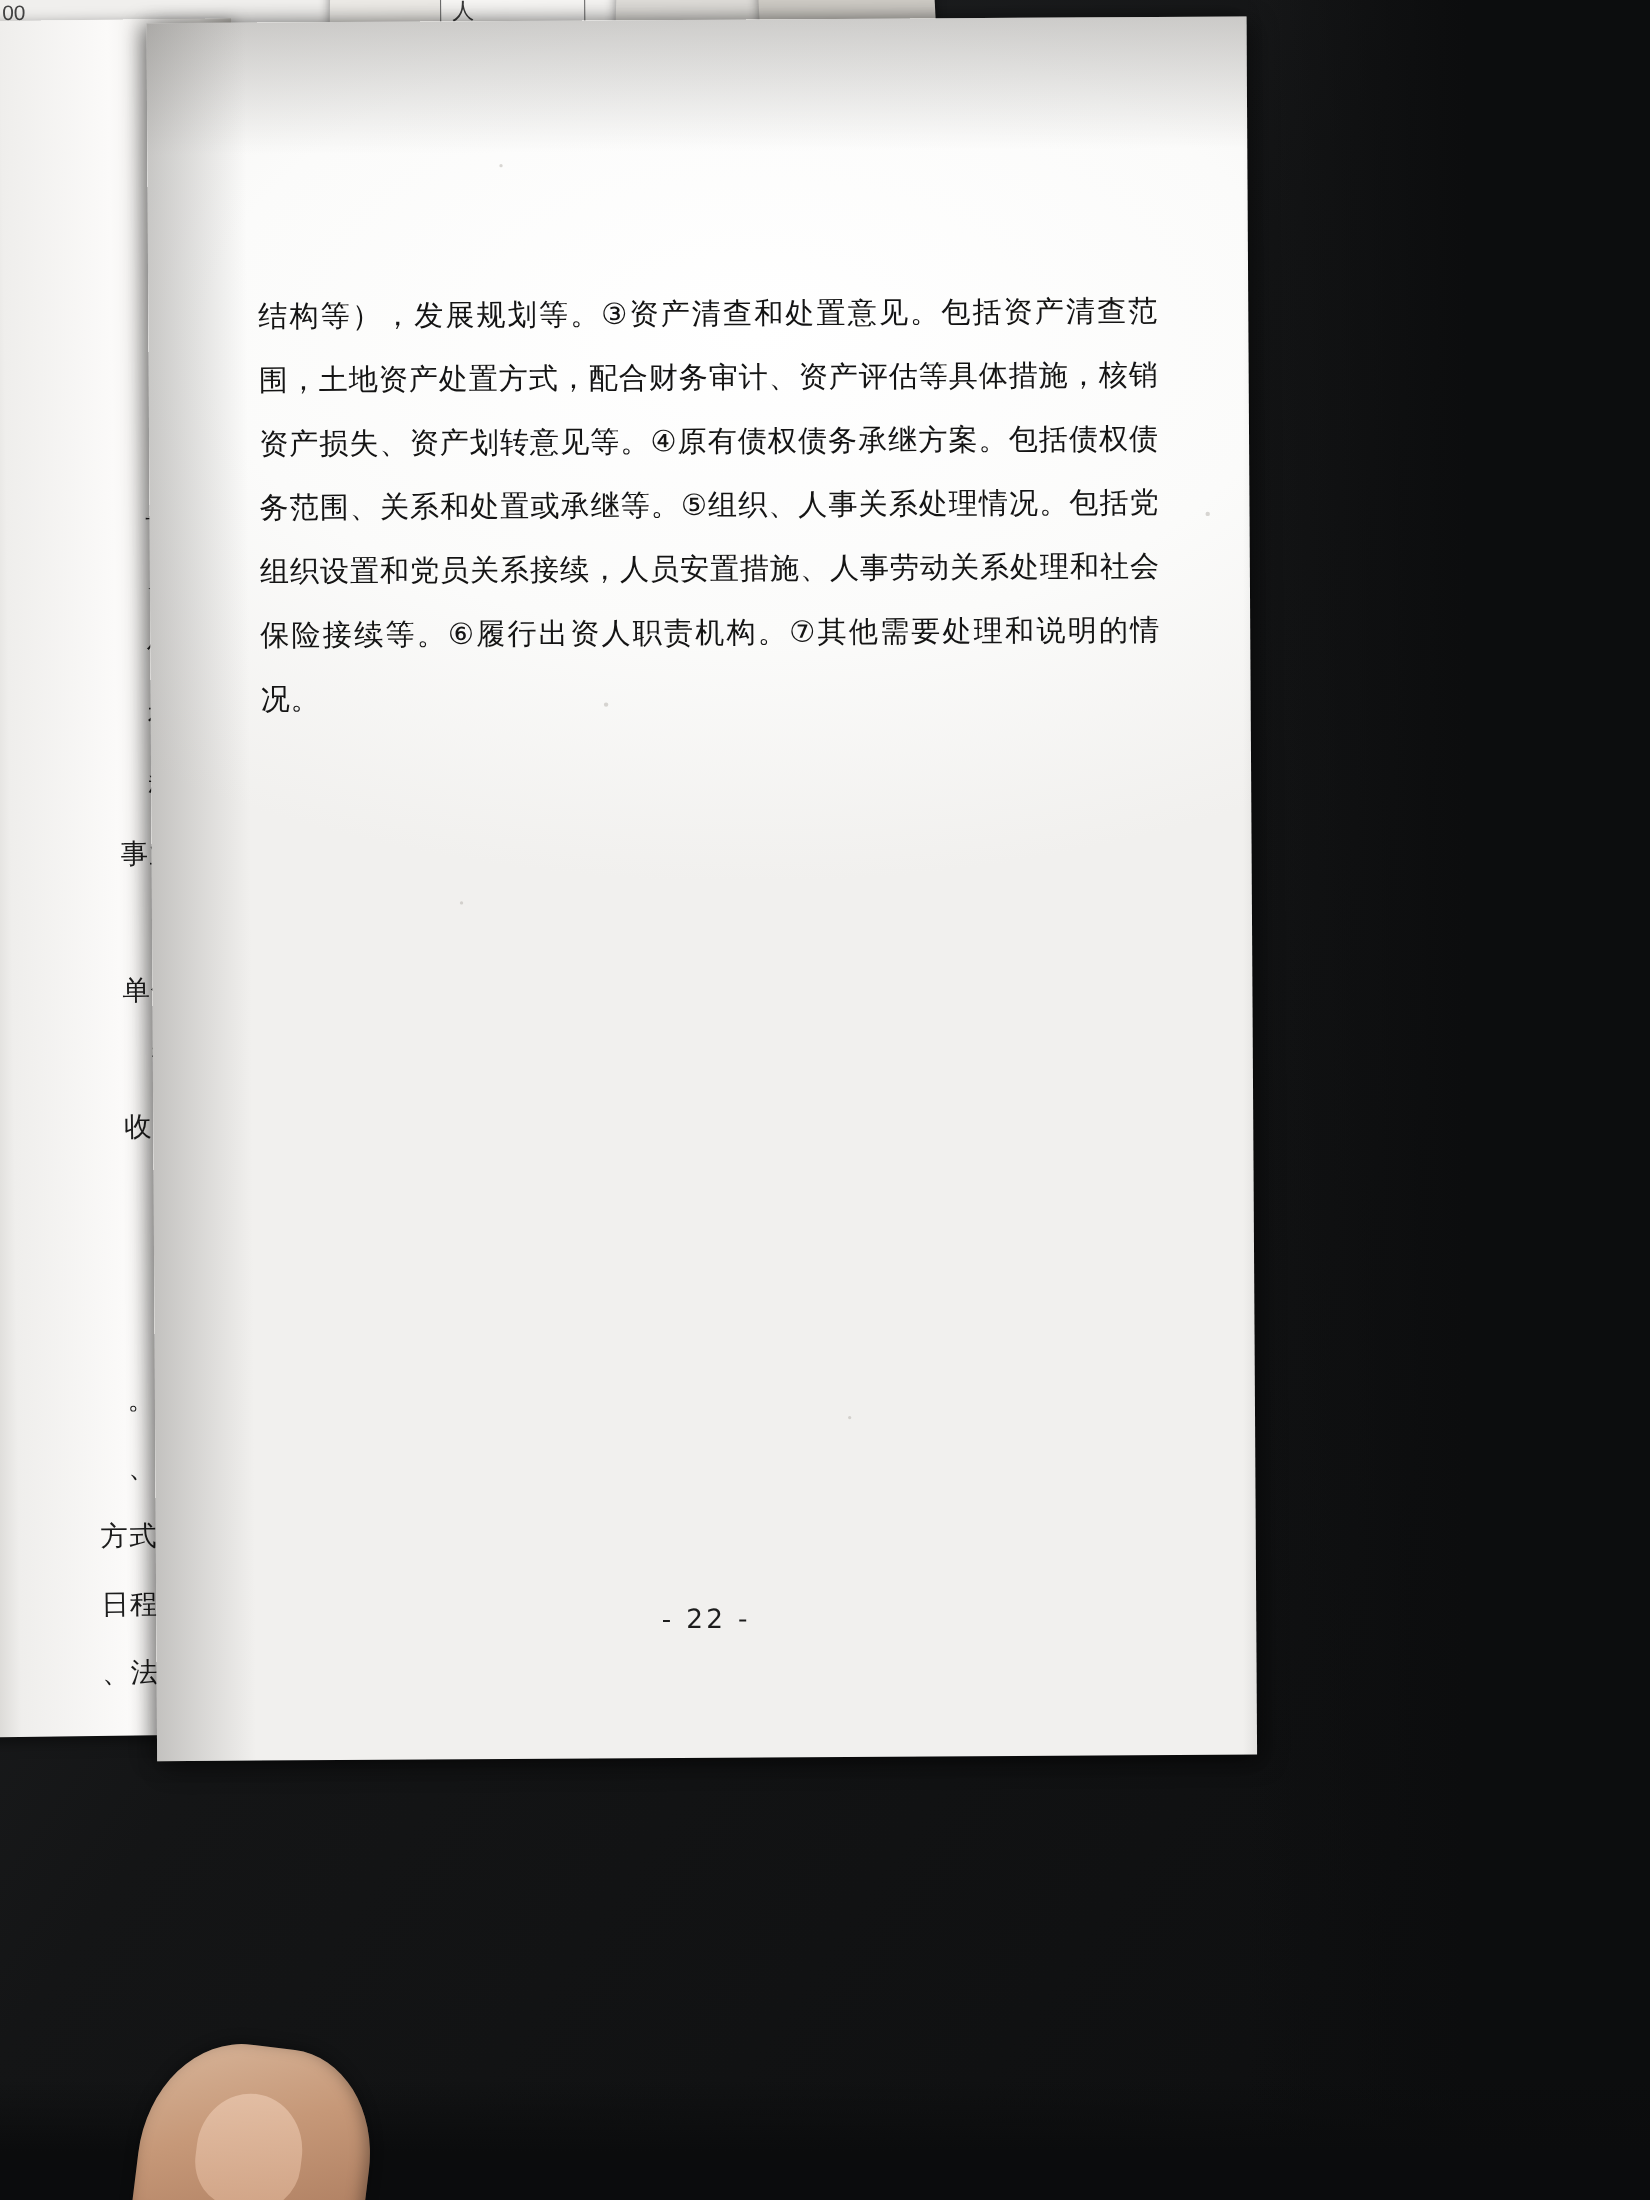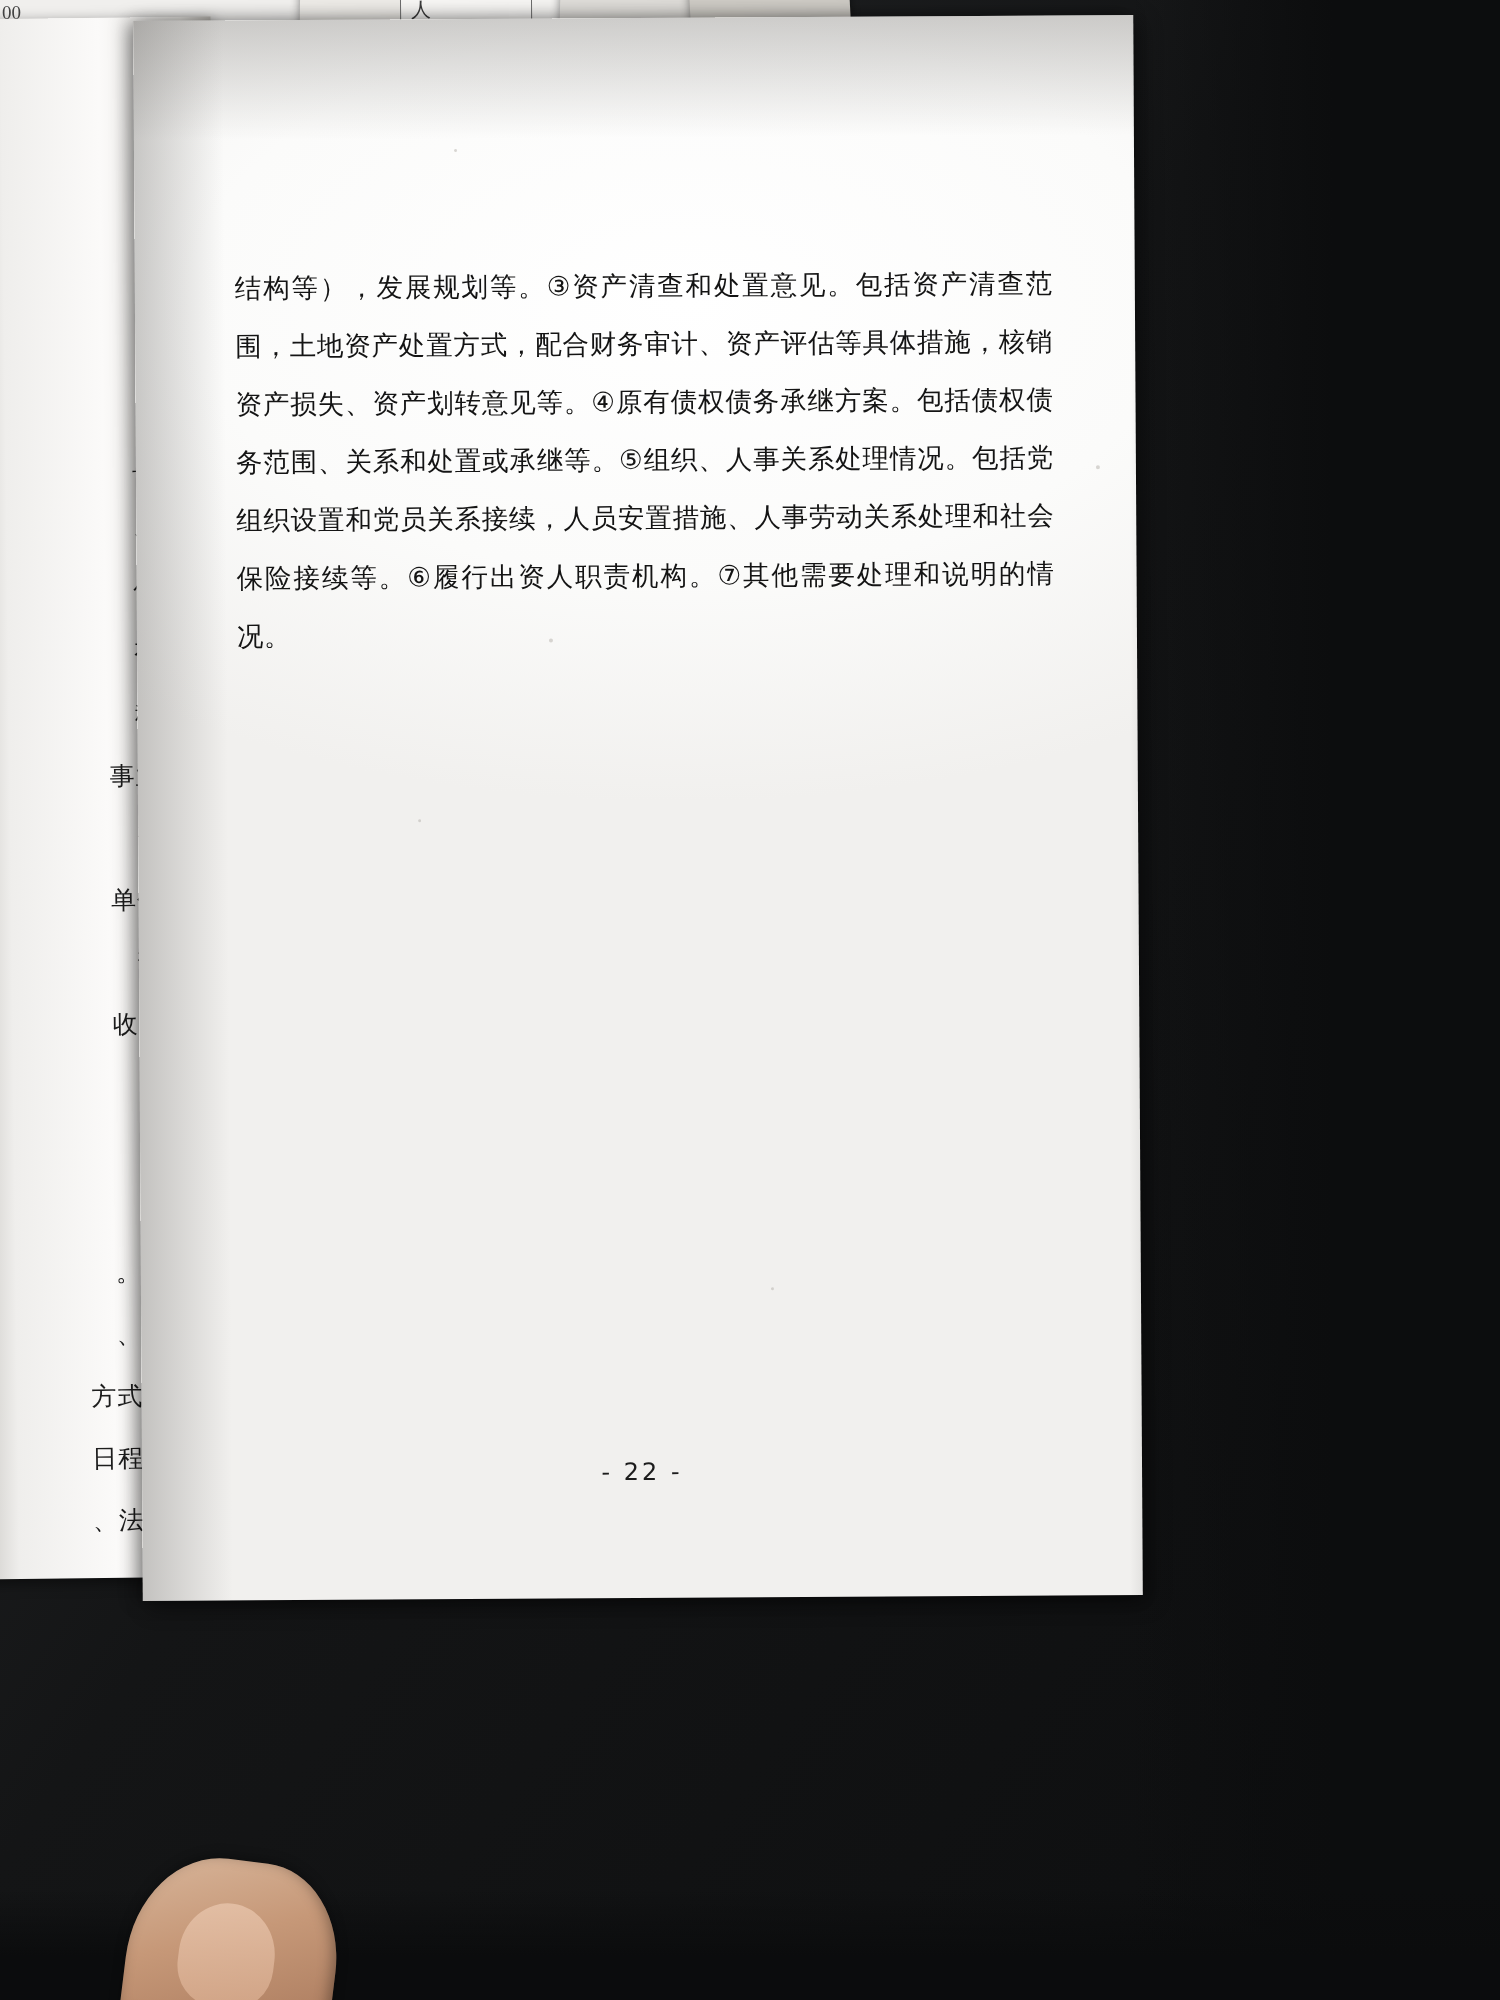--- a/index.html
+++ b/index.html
@@ -68,21 +68,21 @@
     font-size: 20px;
     color: #3a3a3a;
     letter-spacing: 10px;
     font-family: "DejaVu Sans", sans-serif;
   }
   .bg-left-text {
     position: absolute;
     left: 2px; top: 2px;
     font-size: 19px;
     color: #444;
-    font-family: Liberation Serif, serif;
+    font-family: Liberation Sans, sans-serif;
   }
 
   
   .left-page {
     position: absolute;
     left: -30px;
     top: 18px;
     width: 250px;
     height: 1560px;
     background: linear-gradient(90deg, #c9c7c3 0%, #efeeec 16%, #fbfaf9 55%, #e3e1dd 88%, #b9b6b1 100%);

